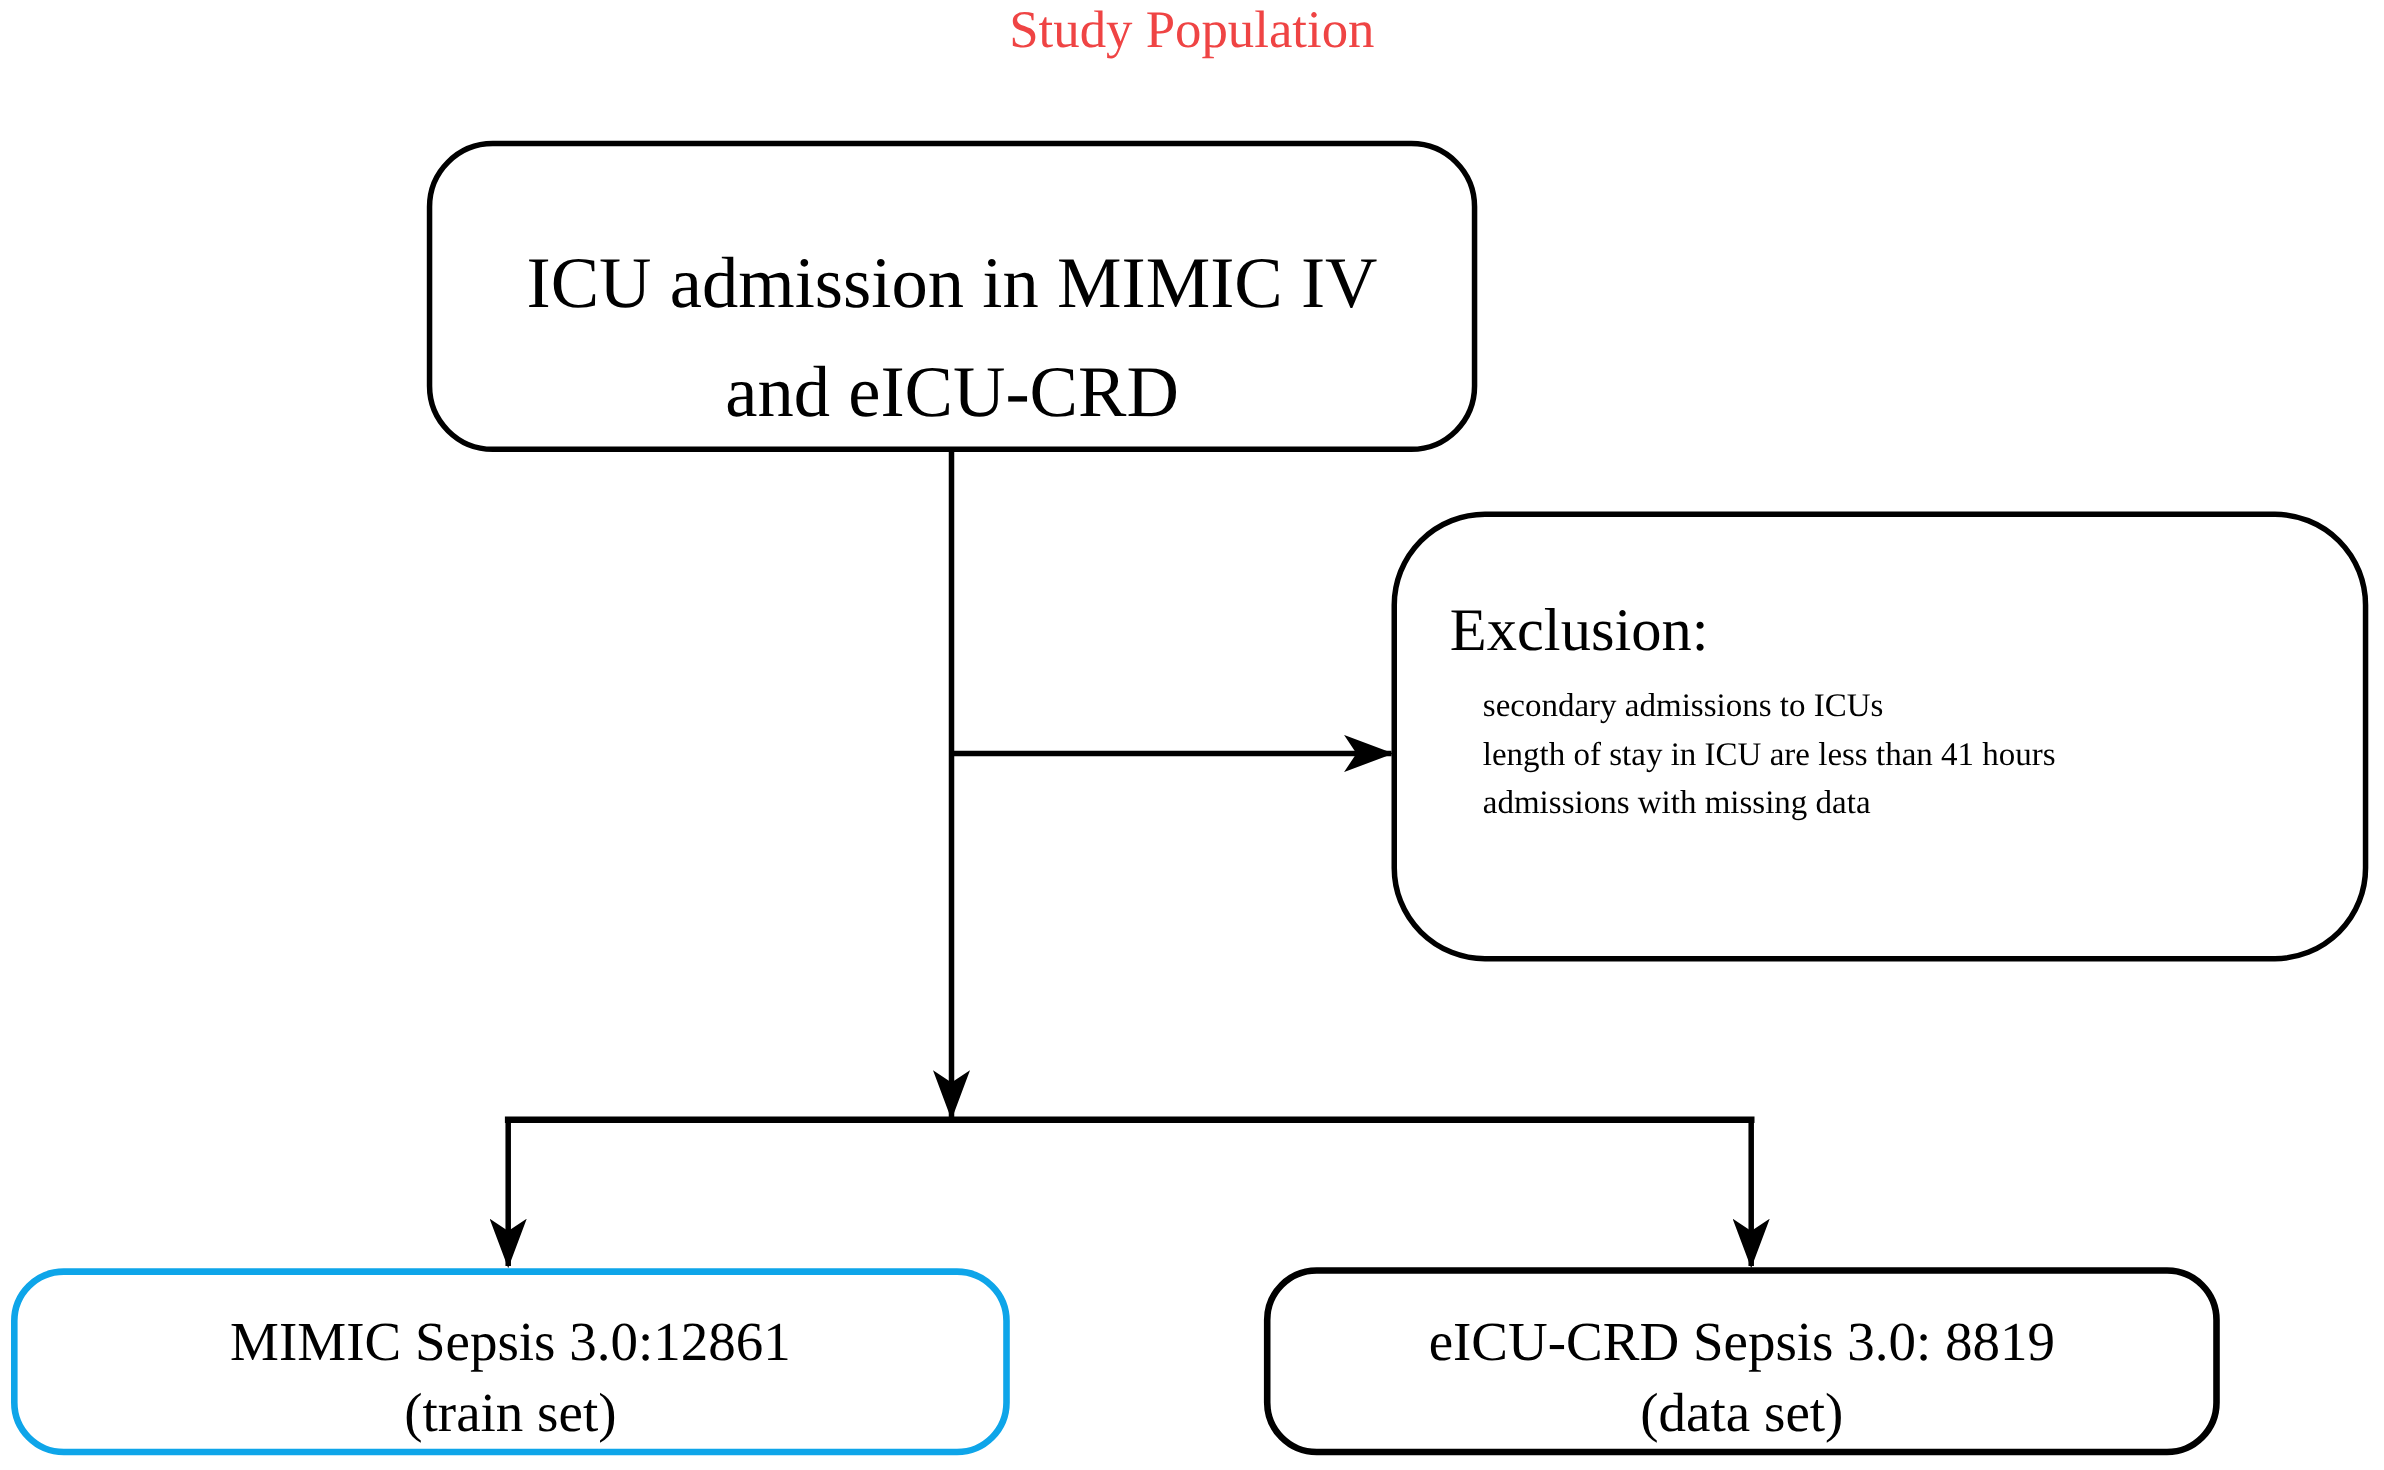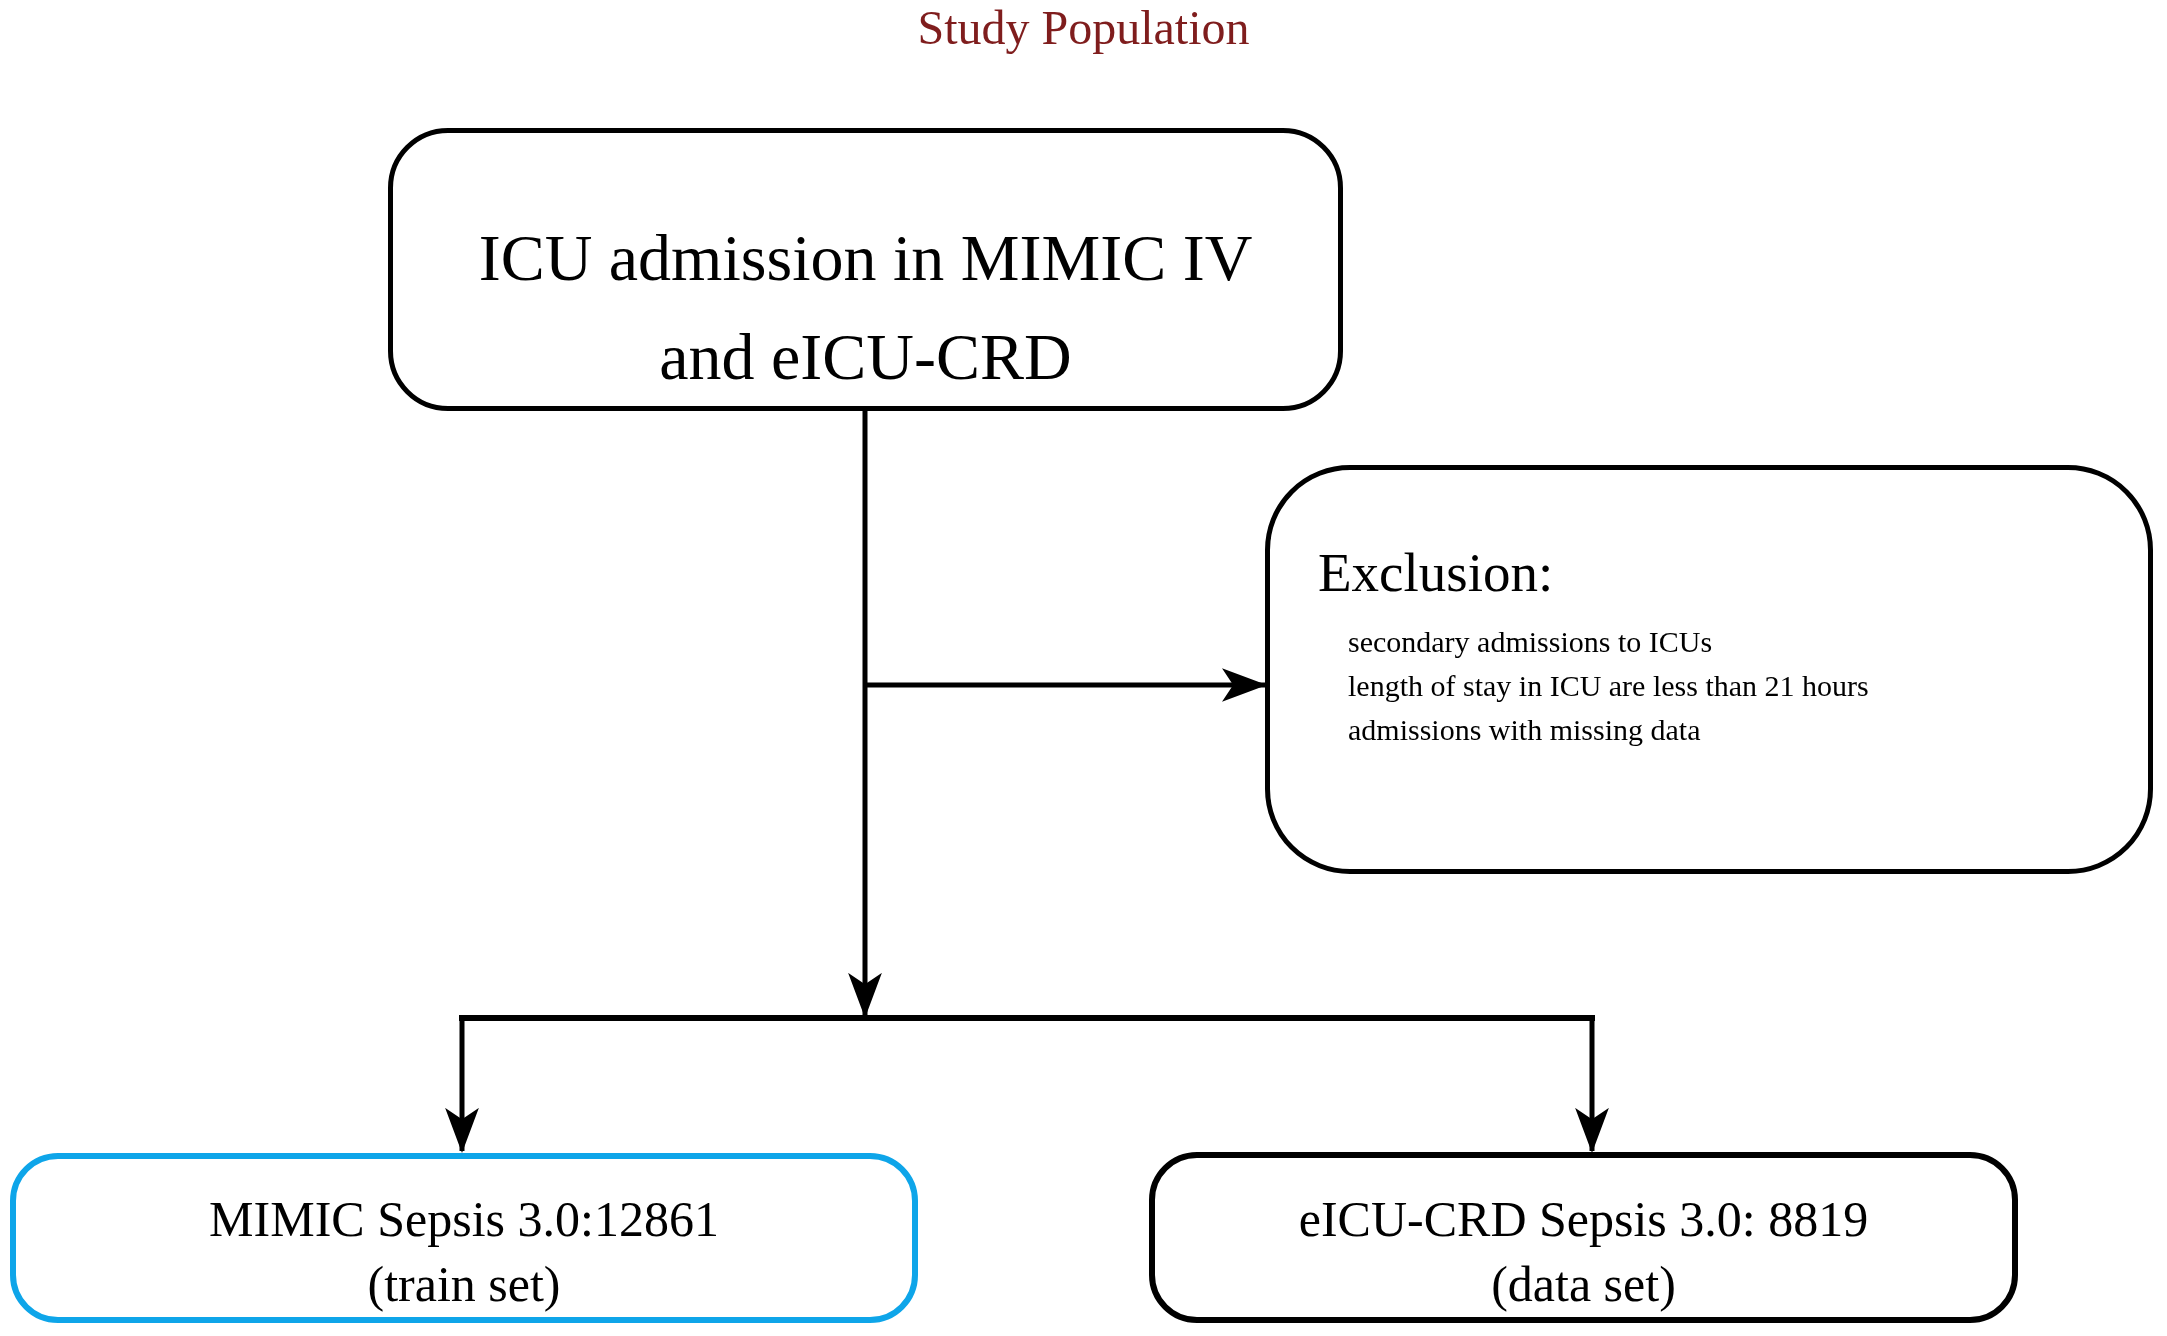--- a/index.html
+++ b/index.html
@@ -25,21 +25,21 @@
   #connectors line { stroke: #000000; }
   #connectors .thin  { stroke-width: 5px; }
   #connectors .thick { stroke-width: 6px; }
   .diagram-title {
     position: absolute;
     left: 0; top: 2px;
     width: 100%;
     text-align: center;
     font-size: 48px;
     line-height: 1.1;
-    color: #7f1d1d;
+    color: #ef4444;
   }
   .node {
     position: absolute;
     box-sizing: border-box;
     border: 5px solid #000000;
     background: #ffffff;
     display: flex;
     flex-direction: column;
     justify-content: flex-end;
     align-items: center;
@@ -117,21 +117,21 @@
 
   <div class="node node-source">
     <span class="box-line">ICU admission in MIMIC IV</span>
     <span class="box-line">and eICU-CRD</span>
   </div>
 
   <div class="node node-exclusion">
     <div class="exclusion-heading">Exclusion:</div>
     <ul class="exclusion-list">
       <li>secondary admissions to ICUs</li>
-      <li>length of stay in ICU are less than 21 hours</li>
+      <li>length of stay in ICU are less than 41 hours</li>
       <li>admissions with missing data</li>
     </ul>
   </div>
 
   <div class="node node-train">
     <span class="box-line">MIMIC Sepsis 3.0:12861</span>
     <span class="box-line">(train set)</span>
   </div>
 
   <div class="node node-test">

